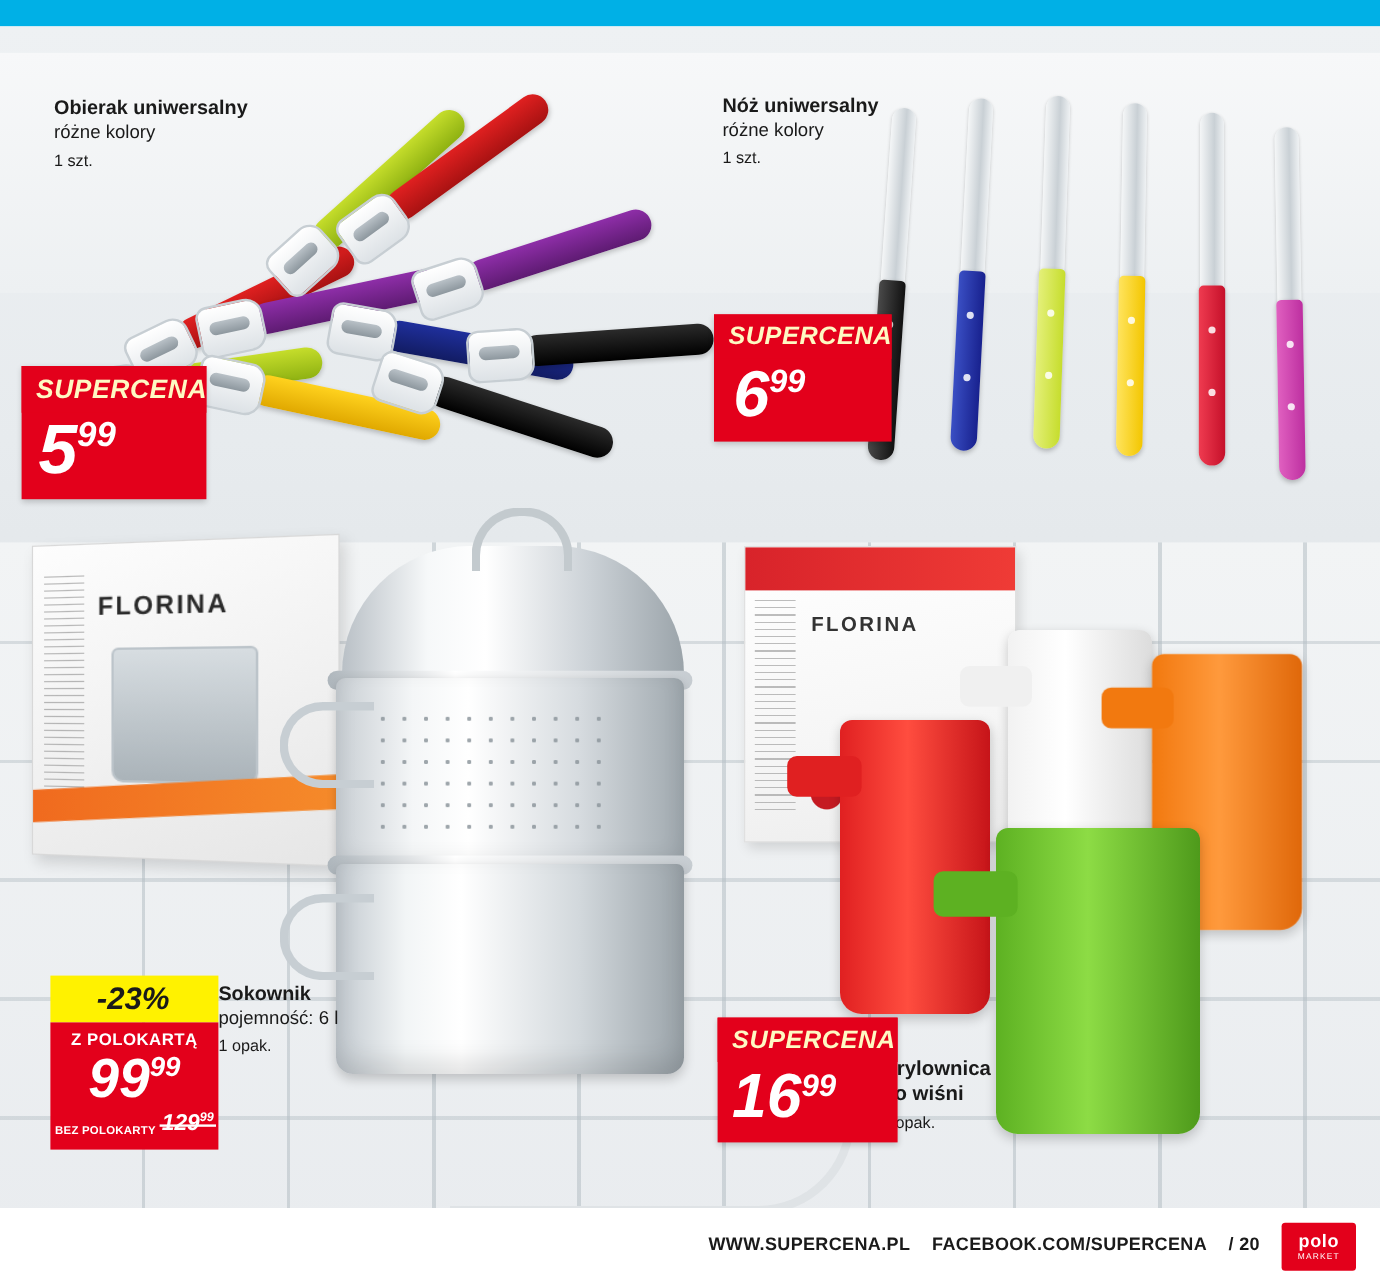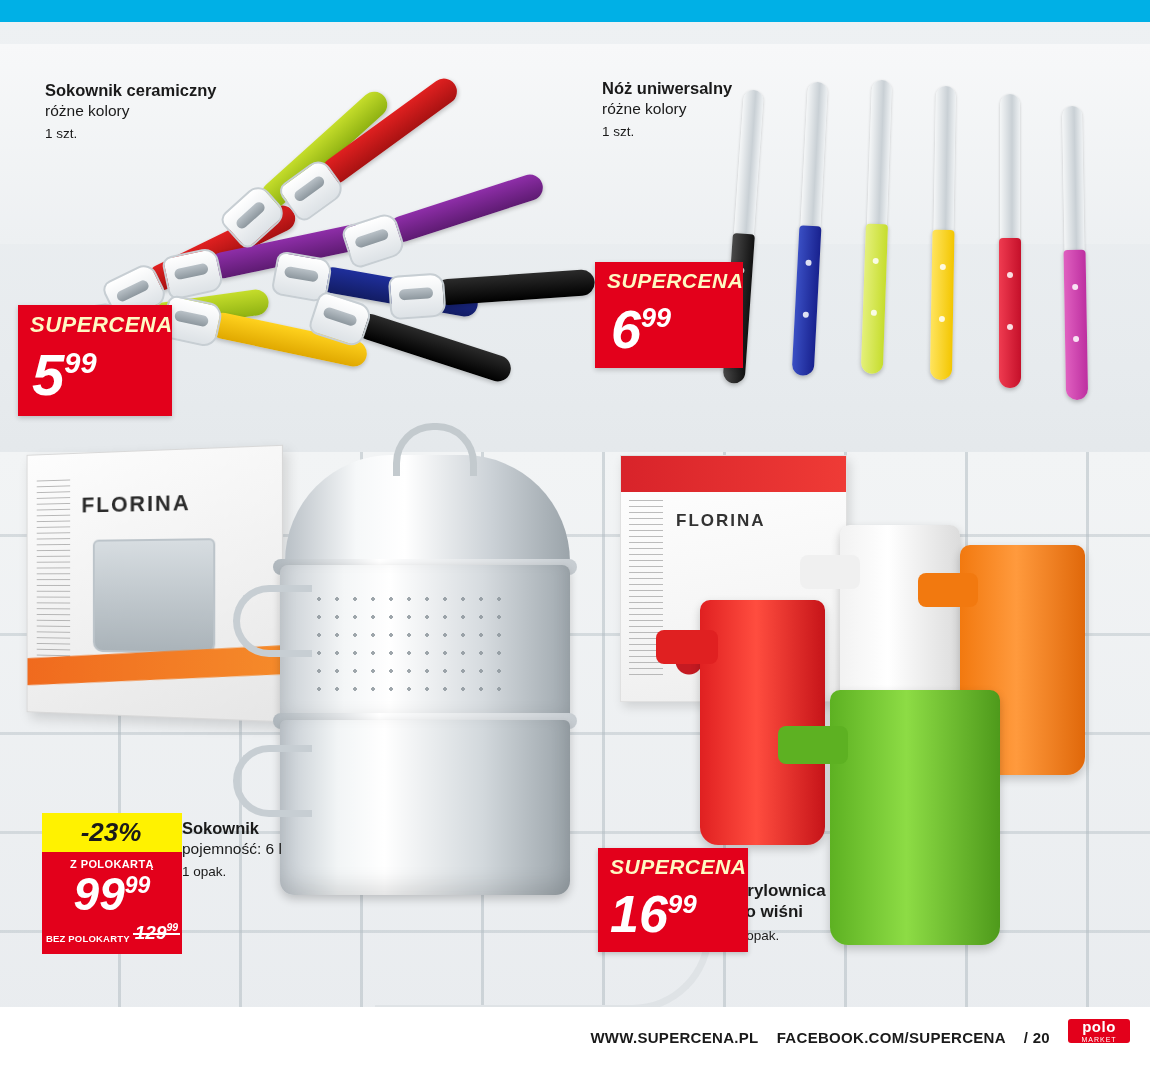--- a/index.html
+++ b/index.html
@@ -225,21 +225,21 @@
     position:absolute; left:42px; top:813px; width:140px;
   }
   .tag-juicer .disc {
     background:#fff200; color:#1a1a1a; font-weight:bold; font-style:italic;
     font-size:26px; text-align:center; padding:4px 2px 4px 0;
   }
   .tag-juicer .redbox {
     background:#e3001b; padding:4px 0 6px 0;
   }
   .tag-juicer .zpolo {
-    color:#fff; font-weight:bold; font-size:11px; letter-spacing:.4px;
+    color:#fff; font-weight:bold; font-size:14px; letter-spacing:.4px;
     text-align:center; padding:2px 0 1px 0;
   }
   .tag-juicer .price {
     font-size:46px; justify-content:center; padding:0 0 3px 0;
   }
   .tag-juicer .oldrow {
     display:flex; align-items:flex-end; justify-content:center; gap:5px;
     padding: 2px 0 4px 0;
   }
   .tag-juicer .oldlabel { color:#fff; font-size:9.5px; font-weight:bold; letter-spacing:.2px; }
@@ -266,21 +266,21 @@
   
   .footer {
     position:absolute; left:0; top:1007px; width:1150px; height:64px; background:#fff;
   }
   .footer .links {
     position:absolute; right:100px; top:22px;
     font-size:15px; font-weight:bold; letter-spacing:.3px; color:#1a1a1a;
   }
   .footer .links span { margin-left:14px; }
   .logo {
-    position:absolute; right:20px; top:12px; width:62px; height:24px;
+    position:absolute; right:20px; top:12px; width:62px; height:40px;
     background:#e3001b; border-radius:3px;
     display:flex; flex-direction:column; align-items:center; justify-content:center;
   }
   .logo .l1 { color:#fff; font-weight:bold; font-size:15px; line-height:1; letter-spacing:.5px; }
   .logo .l2 { color:#fff; font-size:7px; letter-spacing:1px; margin-top:2px; }
 </style>
 </head>
 <body>
 
 <div class="page">
@@ -386,21 +386,21 @@
     <div class="spout" style="left:-42px; top:28px; width:60px; height:34px; background:#f2790f;"></div>
   </div>
   <div class="pitter" style="left:700px; top:600px; width:125px; height:245px; background:linear-gradient(90deg,#e02021,#ff4d3f 45%,#c61419);">
     <div class="spout" style="left:-44px; top:30px; width:62px; height:34px; background:#e02021;"></div>
   </div>
   <div class="pitter" style="left:830px; top:690px; width:170px; height:255px; background:linear-gradient(90deg,#5db122,#8ddc45 45%,#4e9a1b);">
     <div class="spout" style="left:-52px; top:36px; width:70px; height:38px; background:#5db122;"></div>
   </div>
 
   <div class="prodtext t-peeler">
-    <div class="name">Sokownik ceramiczny</div>
+    <div class="name">Obierak uniwersalny</div>
     <div class="desc">różne kolory</div>
     <div class="unit">1 szt.</div>
   </div>
 
   <div class="prodtext t-knife">
     <div class="name">Nóż uniwersalny</div>
     <div class="desc">różne kolory</div>
     <div class="unit">1 szt.</div>
   </div>
 

